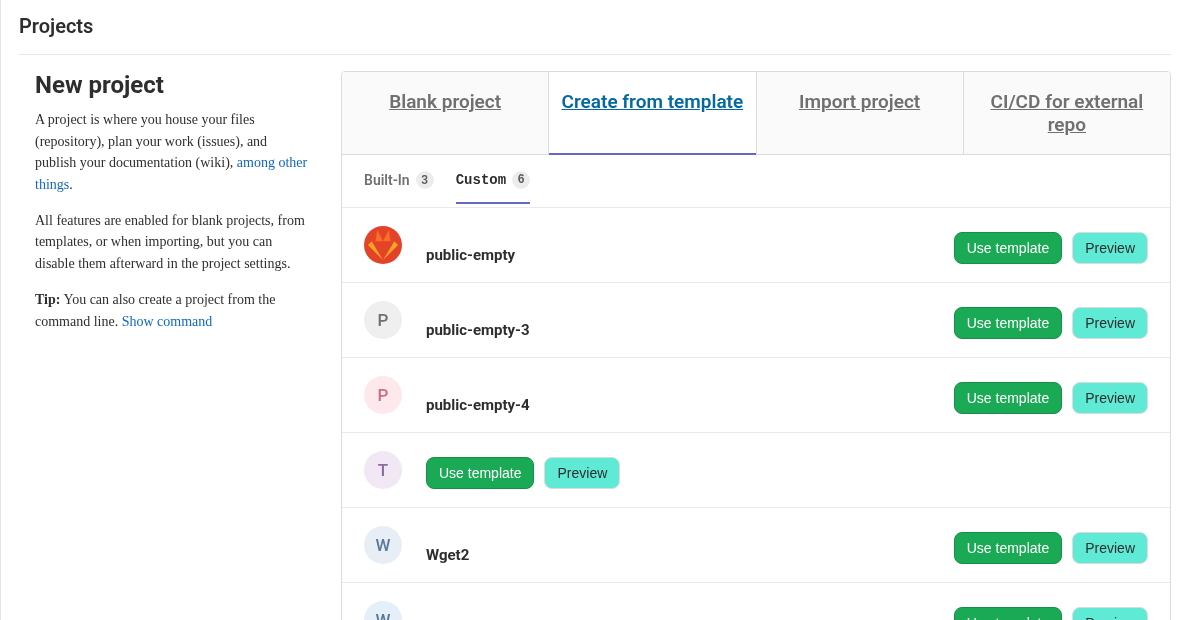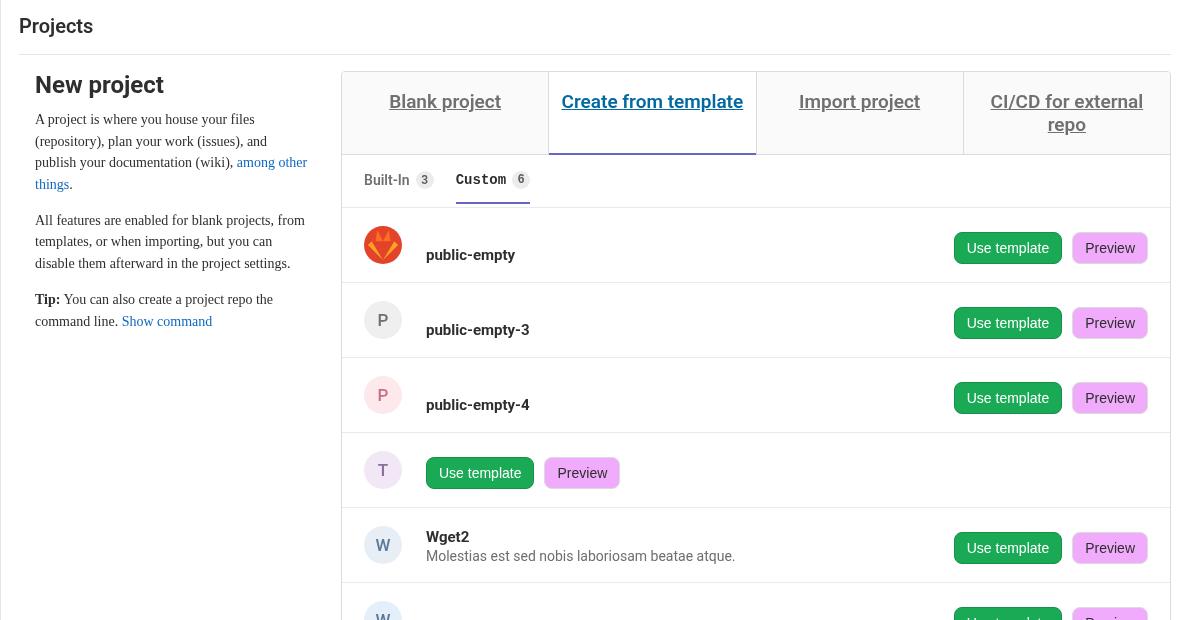--- a/index.html
+++ b/index.html
@@ -159,40 +159,40 @@
     cursor: pointer;
     border: 1px solid transparent;
     font-weight: 500;
   }
   .btn-success {
     background: #1aaa55;
     color: #fff;
     border-color: #168f48;
   }
   .btn-default {
-    background: #f0abfc;
+    background: #5eead4;
     color: #2e2e2e;
     border-color: #dbdbdb;
   }
 </style>
 </head>
 <body>
 
 <div class="page">
   <div class="breadcrumb">Projects</div>
 
   <div class="layout">
     <aside class="sidebar">
       <h1>New project</h1>
       <p>
         <span>A project is where you house your files (repository), plan your work (issues), and publish your documentation (wiki), </span><a href="#">among other things</a><span>.</span>
       </p>
       <p>All features are enabled for blank projects, from templates, or when importing, but you can disable them afterward in the project settings.</p>
       <p>
-        <strong>Tip:</strong><span> You can also create a project repo the command line. </span><a href="#">Show command</a>
+        <strong>Tip:</strong><span> You can also create a project from the command line. </span><a href="#">Show command</a>
       </p>
     </aside>
 
     <section class="main">
       <div class="top-tabs" id="top-tabs">
           <div class="top-tab">Blank project</div>
           <div class="top-tab active">Create from template</div>
           <div class="top-tab">Import project</div>
           <div class="top-tab">CI/CD for external repo</div>
         </div>
@@ -251,21 +251,20 @@
             <div class="avatar" style="background: rgb(241, 231, 245); color: rgb(138, 109, 155);">T</div>
             <div class="tpl-actions">
               <button class="btn btn-success">Use template</button>
               <button class="btn btn-default">Preview</button>
             </div>
           </div>
           <div class="tpl-row">
             <div class="avatar" style="background: rgb(231, 238, 245); color: rgb(91, 122, 153);">W</div>
             <div class="tpl-info">
               <div class="tpl-name">Wget2</div>
-              <div class="tpl-desc">Molestias est sed nobis laboriosam beatae atque.</div>
             </div>
             <div class="tpl-actions">
               <button class="btn btn-success">Use template</button>
               <button class="btn btn-default">Preview</button>
             </div>
           </div>
           <div class="tpl-row">
             <div class="avatar" style="background: rgb(228, 239, 250); color: rgb(91, 122, 153);">W</div>
             <div class="tpl-info">
               <div class="tpl-name">wget3</div>

